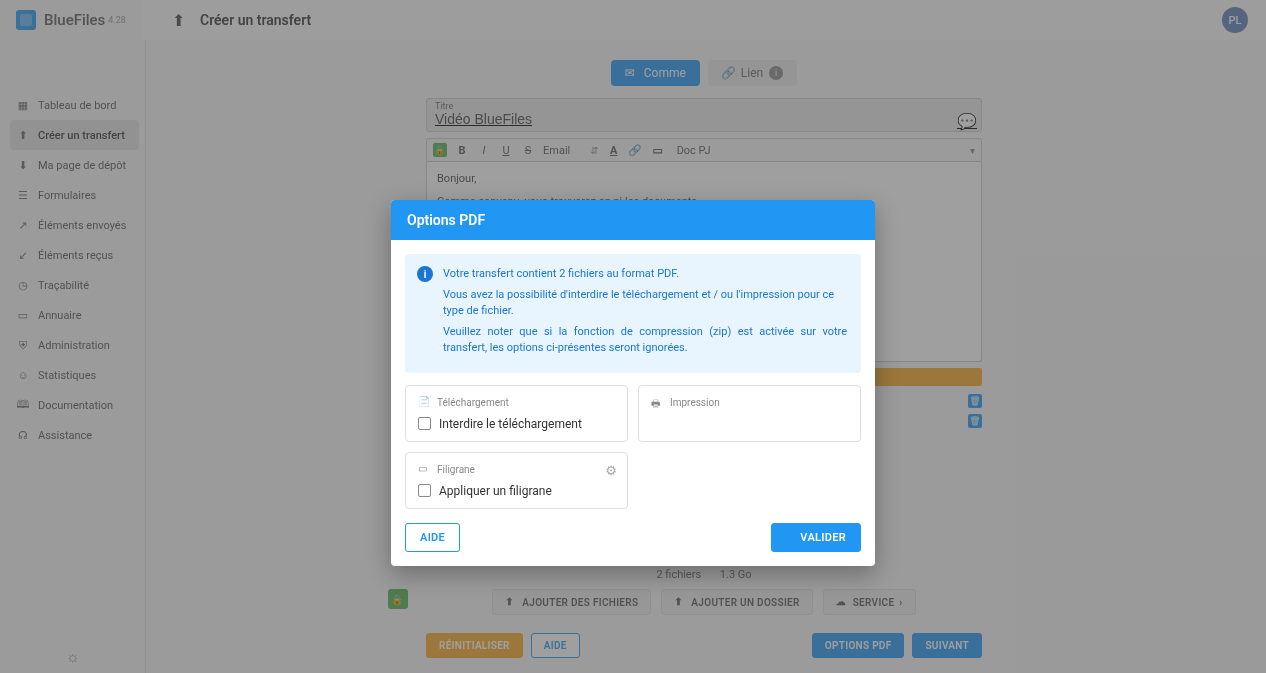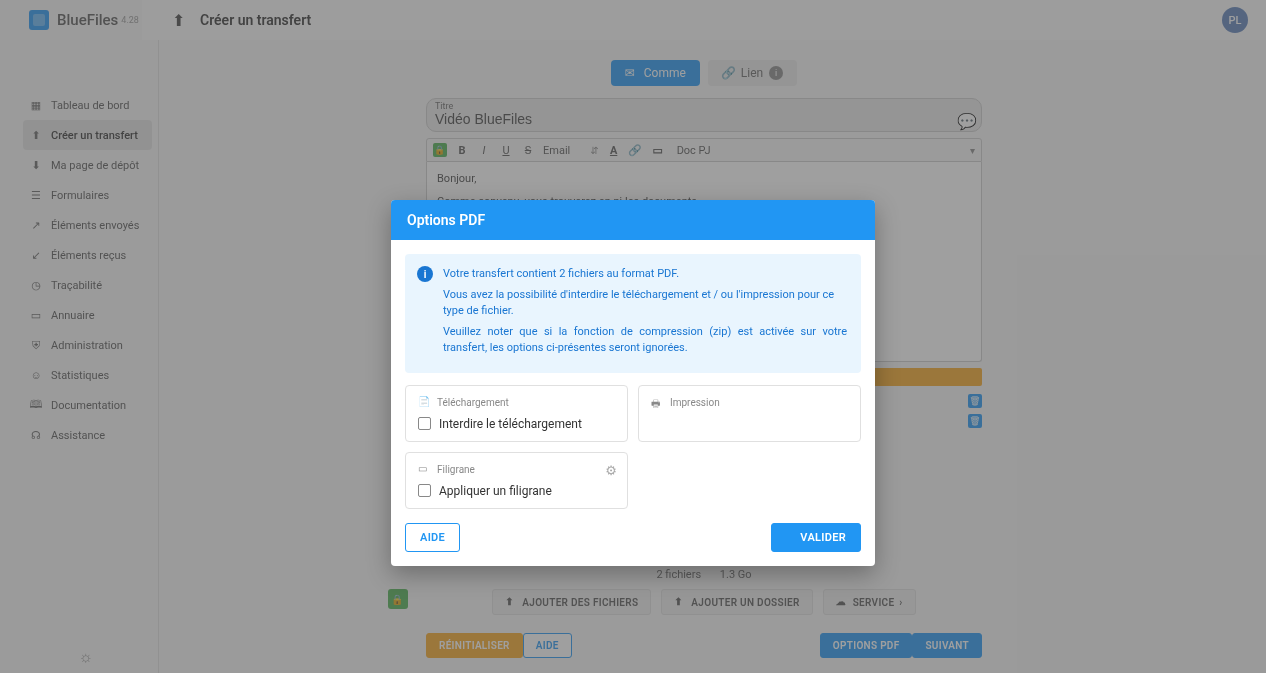--- a/index.html
+++ b/index.html
@@ -1,19 +1,19 @@
 <!DOCTYPE html>
 <html><head>
 <meta charset="utf-8">
 <style>
 * { box-sizing: border-box; margin: 0; padding: 0; }
 body { font-family: -apple-system, BlinkMacSystemFont, "Segoe UI", Roboto, sans-serif; background: #f5f5f5; width: 1266px; height: 673px; overflow: hidden; position: relative; }
 
 
-.sidebar { position: absolute; left: 17px; top: 0; width: 142px; height: 100%; background: #f5f5f5; border-right: 1px solid #e0e0e0; text-align: right; }
+.sidebar { position: absolute; left: 4px; top: 0; width: 142px; height: 100%; background: #f5f5f5; border-right: 1px solid #e0e0e0; text-align: right; }
 .logo-area { display: flex; align-items: center; padding: 10px 12px; height: 40px; }
 .logo-icon { width: 20px; height: 20px; background: #2196f3; border-radius: 3px; margin-right: 8px; position: relative; }
 .logo-icon::after { content: ""; position: absolute; inset: 4px; background: rgba(255,255,255,0.3); border-radius: 2px; }
 .brand-name { font-size: 15px; font-weight: 500; color: #555; }
 .brand-version { font-size: 9px; color: #999; margin-left: 3px; vertical-align: super; }
 .sidebar-nav { margin-top: 50px; }
 .sidebar-item { display: flex; align-items: center; padding: 8px 12px; font-size: 11px; color: #555; cursor: pointer; }
 .sidebar-item.active { background: #e3e3e3; border-radius: 4px; margin: 0 6px; padding:8px 6px; font-weight:500; color:#333;}
 .sidebar-item .ico { width: 14px; height: 14px; margin-right: 8px; display: inline-flex; align-items:center; justify-content:center; color:#666; }
 .theme-toggle { position: absolute; bottom: 10px; left: 60px; width: 16px; height: 16px; color: #999; }
@@ -27,21 +27,21 @@
 
 .main { position: absolute; left: 142px; top: 40px; right: 0; bottom: 0; overflow: auto; }
 .content { width: 556px; margin: 20px auto 0; }
 .tabs-row { display: flex; justify-content: center; gap: 8px; margin-bottom: 12px; }
 .tab-btn { display: flex; align-items: center; padding: 6px 14px; border-radius: 4px; font-size: 12px; cursor: pointer; }
 .tab-btn.primary { background: #2196f3; color: #fff; }
 .tab-btn.secondary { background: #e8e8e8; color: #666; }
 .tab-btn .ico { width:14px; height:14px; margin-right:5px;}
 .tab-btn .badge { background:#888; color:#fff; width:14px; height:14px; border-radius:50%; font-size:9px; display:inline-flex; align-items:center; justify-content:center; margin-left:6px;}
 
-.title-field { position: relative; border: 1px solid #ccc; border-radius: 10px; background: #e8e8e8; padding: 12px 8px 4px; margin-bottom: 6px; display:flex; align-items:center;}
+.title-field { position: relative; border: 1px solid #ccc; border-radius: 3px; background: #e8e8e8; padding: 12px 8px 4px; margin-bottom: 6px; display:flex; align-items:center;text-decoration:underline;}
 .title-label { position: absolute; top: 2px; left: 8px; font-size: 9px; color: #666; }
 .title-field input { flex:1; border: none; background: transparent; font-size: 14px; color:#444; outline:none;}
 .title-field .end-ico { width:14px; height:14px; color:#c41818; margin-right:2px;}
 
 .toolbar { border: 1px solid #ccc; border-radius: 3px 3px 0 0; background: #f7f7f7; display: flex; align-items: center; padding: 4px 6px; gap: 8px; font-size: 11px; color: #555;}
 .toolbar .lock { width:14px; height:14px; background:#4caf50; border-radius:2px; display:inline-flex; align-items:center; justify-content:center; color:#fff; font-size:9px;}
 .toolbar .fmt { font-weight: bold; cursor: pointer; width:14px; text-align:center;}
 .toolbar .fmt.i{font-style:italic;font-weight:normal;}
 .toolbar .fmt.u{text-decoration:underline;font-weight:normal;}
 .toolbar .fmt.s{text-decoration:line-through;font-weight:normal;}
@@ -60,21 +60,21 @@
 .file-info span { margin: 0 8px;}
 
 .btn-row { display:flex; justify-content:center; gap:10px; margin-top:8px;}
 .btn-row .btn, .bottom-btns .btn { display:inline-flex; align-items:center; padding:6px 12px; border-radius:3px; font-size:10px; font-weight:600; letter-spacing:0.3px; cursor:pointer; background:#eee; color:#555; border:1px solid #ddd;}
 .btn .ico{width:12px;height:12px;margin-right:5px;}
 .btn .arrow{margin-left:5px; font-size:10px;}
 .lock-badge { width:20px; height:20px; background:#4caf50; border-radius:3px; display:inline-flex; align-items:center; justify-content:center; color:#fff; font-size:10px; position:absolute; left:-38px;}
 .btn-row-wrap{position:relative;}
 
 .bottom-btns { display:flex; justify-content:space-between; margin-top:18px;}
-.bottom-btns .left, .bottom-btns .right { display:flex; gap:0;}
+.bottom-btns .left, .bottom-btns .right { display:flex; gap:8px;}
 .bottom-btns .btn.warn{ background:#f5a623; color:#fff; border-color:#f5a623;}
 .bottom-btns .btn.outline{ background:#fff; color:#2196f3; border:1px solid #2196f3;}
 .bottom-btns .btn.prim{ background:#2196f3; color:#fff; border-color:#2196f3;}
 
 
 .overlay { position: absolute; inset: 0; background: rgba(80,80,80,0.55); display: flex; align-items: flex-start; justify-content: center; padding-top: 200px;}
 .modal { width: 484px; background: #fff; border-radius: 4px; box-shadow: 0 8px 24px rgba(0,0,0,0.3); overflow: hidden;}
 .modal-head { background: #2196f3; color: #fff; padding: 12px 16px; font-size: 14px; font-weight: 600;}
 .modal-body { padding: 14px;}
 .info-box { background: #e9f5fe; border-radius: 4px; padding: 12px 14px 12px 38px; font-size: 11px; color: #1976d2; line-height: 1.5; position: relative;}

